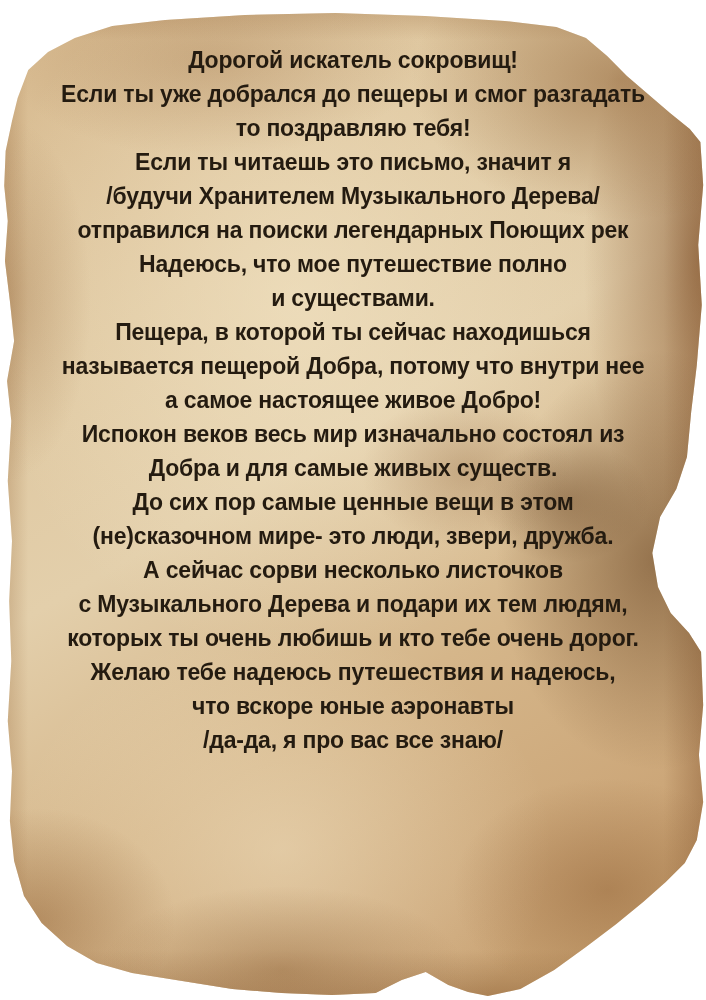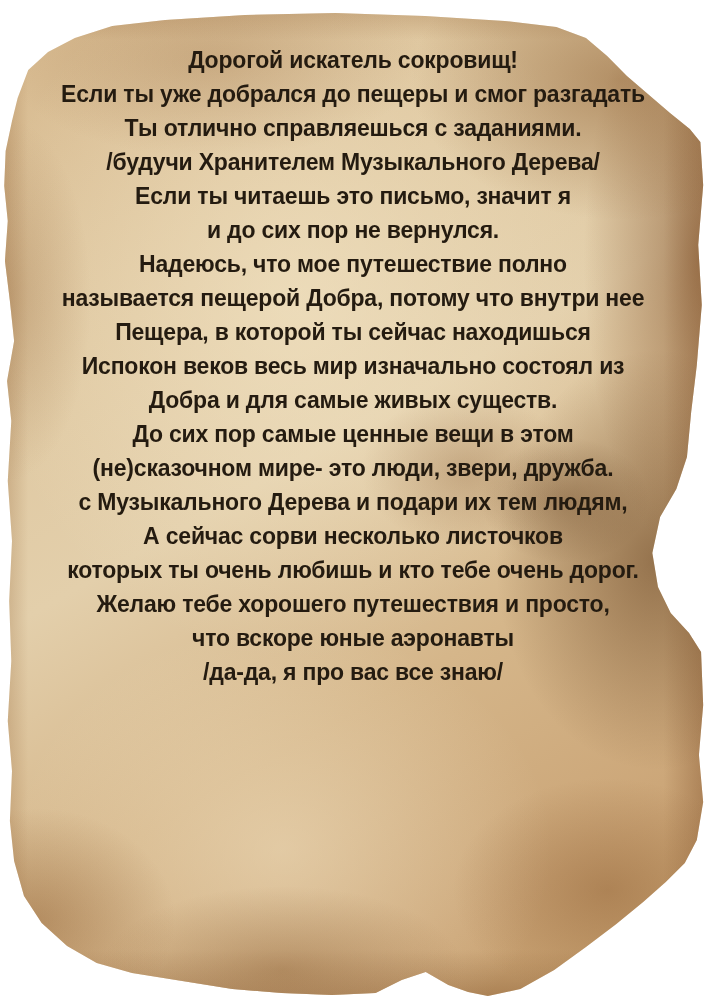--- a/index.html
+++ b/index.html
@@ -85,32 +85,34 @@
 </style>
 </head>
 <body>
 
 <div class="stage">
   <div class="paper">
     <div class="texture"></div>
     <div class="letter">
       <p class="line">Дорогой искатель сокровищ!</p>
       <p class="line">Если ты уже добрался до пещеры и смог разгадать</p>
-      <p class="line">Ты отлично справляешься с заданиями.</p>
+      <p class="line">то поздравляю тебя!</p>
+      <p class="line">Если ты читаешь это письмо, значит я</p>
       <p class="line">/будучи Хранителем Музыкального Дерева/</p>
-      <p class="line">Если ты читаешь это письмо, значит я</p>
-      <p class="line">и до сих пор не вернулся.</p>
+      <p class="line">отправился на поиски легендарных Поющих рек</p>
       <p class="line">Надеюсь, что мое путешествие полно</p>
+      <p class="line">и существами.</p>
+      <p class="line">Пещера, в которой ты сейчас находишься</p>
       <p class="line">называется пещерой Добра, потому что внутри нее</p>
-      <p class="line">Пещера, в которой ты сейчас находишься</p>
+      <p class="line">а самое настоящее живое Добро!</p>
       <p class="line">Испокон веков весь мир изначально состоял из</p>
       <p class="line">Добра и для самые живых существ.</p>
       <p class="line">До сих пор самые ценные вещи в этом</p>
       <p class="line">(не)сказочном мире- это люди, звери, дружба.</p>
+      <p class="line">А сейчас сорви несколько листочков</p>
       <p class="line">с Музыкального Дерева и подари их тем людям,</p>
-      <p class="line">А сейчас сорви несколько листочков</p>
       <p class="line">которых ты очень любишь и кто тебе очень дорог.</p>
-      <p class="line">Желаю тебе хорошего путешествия и просто,</p>
+      <p class="line">Желаю тебе надеюсь путешествия и надеюсь,</p>
       <p class="line">что вскоре юные аэронавты</p>
       <p class="line">/да-да, я про вас все знаю/</p>
     </div>
   </div>
 </div>
 
 </body></html>

